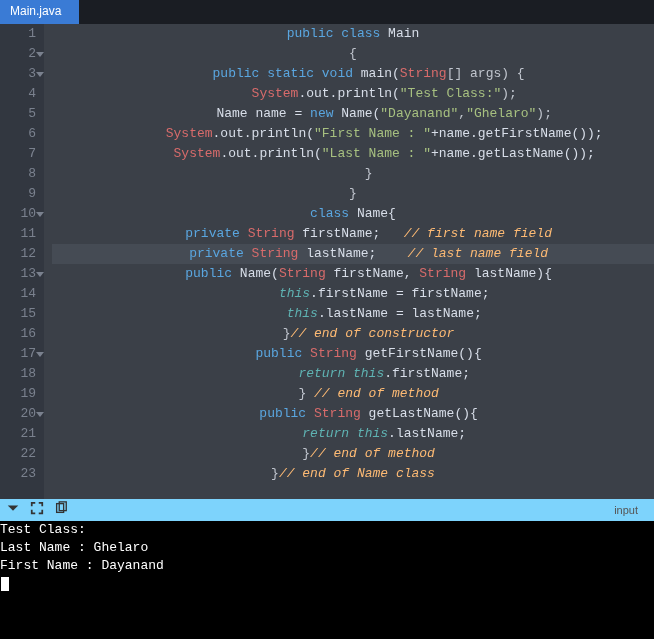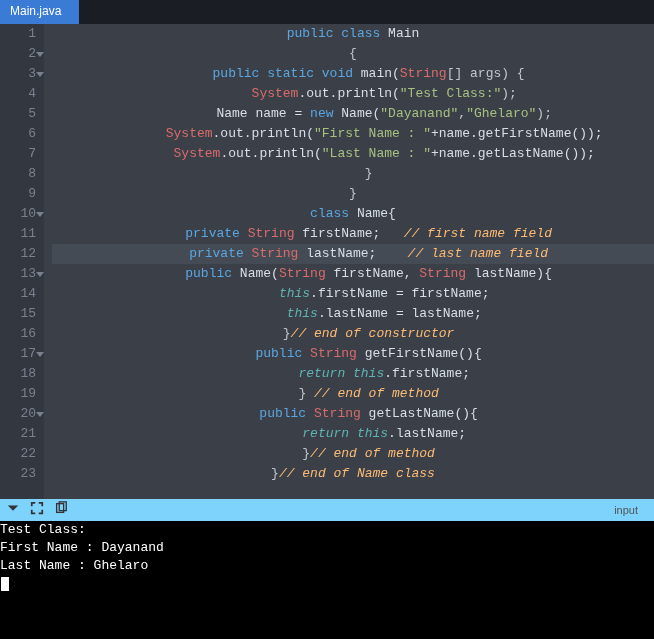--- a/index.html
+++ b/index.html
@@ -175,13 +175,13 @@
           <path d="M2 6 L2 2 L6 2 M10 2 L14 2 L14 6 M14 10 L14 14 L10 14 M6 14 L2 14 L2 10" stroke="#333" stroke-width="2" fill="none"></path>
         </svg></span>
     <span><svg viewBox="0 0 16 16">
           <rect x="3" y="3" width="8" height="10" fill="none" stroke="#333" stroke-width="1.5"></rect>
           <rect x="6" y="1" width="8" height="10" fill="none" stroke="#333" stroke-width="1.5"></rect>
         </svg></span>
   </div>
   <span class="input-label">input</span>
 </div>
 
-<div class="console"><div>Test Class:</div><div>First Name : Dayanand</div><div>Last Name : Ghelaro</div><div></div><div></div><div class="green"><span class="cursor"></span></div></div>
+<div class="console"><div>Test Class:</div><div>Last Name : Ghelaro</div><div>First Name : Dayanand</div><div></div><div></div><div class="green"><span class="cursor"></span></div></div>
 
 </body></html>

